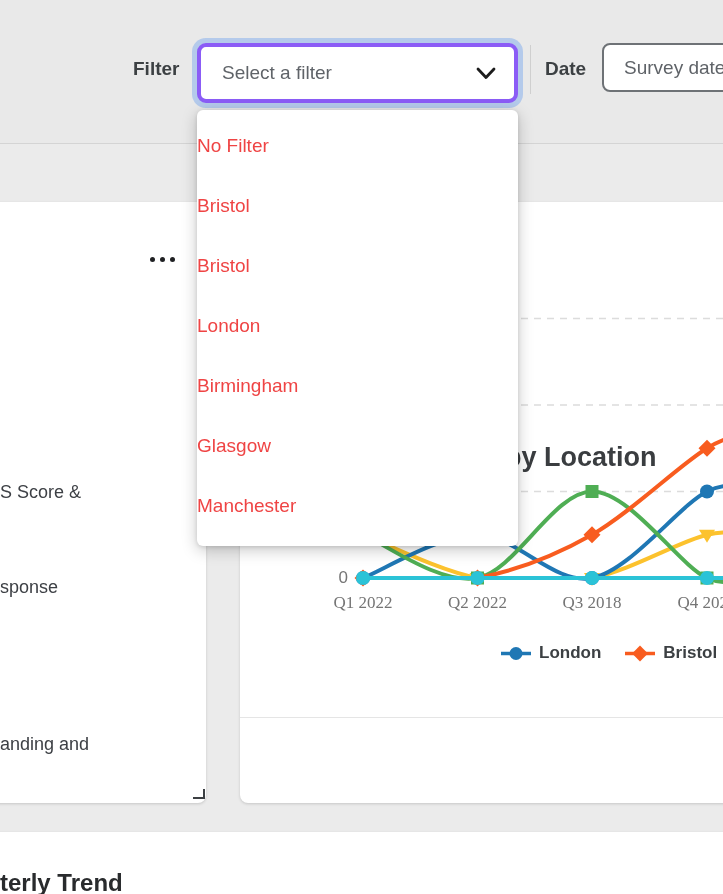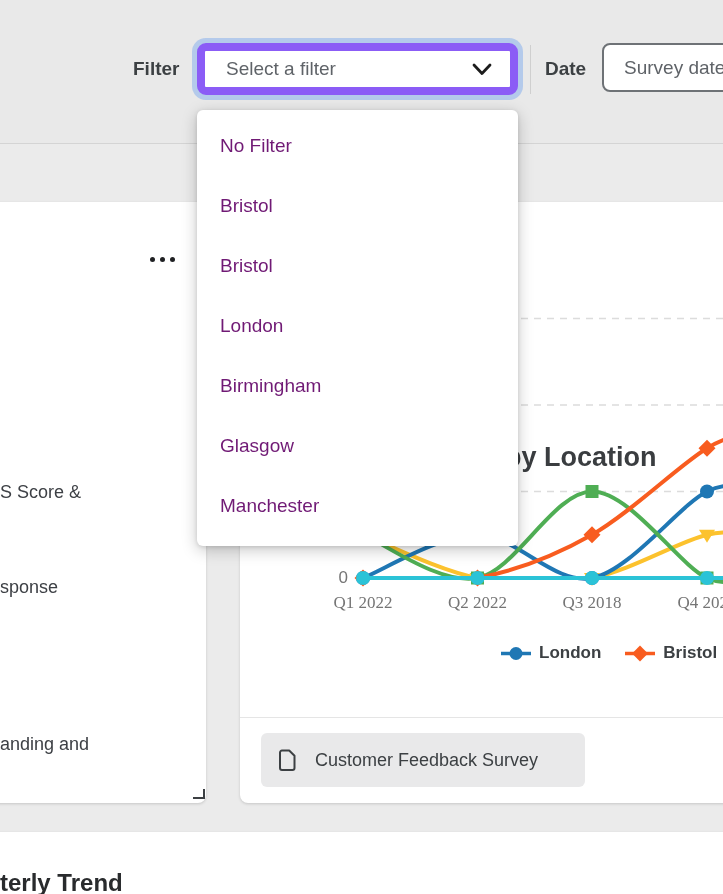--- a/index.html
+++ b/index.html
@@ -6,42 +6,42 @@
   body{
     position:relative;width:723px;height:894px;overflow:hidden;
     background:#ebebeb;font-family:"Liberation Sans",sans-serif;
     -webkit-font-smoothing:antialiased;
   }
   .abs{position:absolute;}
   
   .topbar{left:0;top:0;width:723px;height:143px;background:#e9e9e9;border-bottom:1px solid #d4d4d4;z-index:4;}
   .bar-label{font-size:19px;font-weight:700;color:#3c4043;line-height:22px;}
   .filter-select{
-    left:197px;top:43px;width:321px;height:52px;background:#fff;
-    border:8px solid #8b5cf6;border-radius:9px;box-sizing:border-box;
+    left:197px;top:43px;width:321px;height:60px;background:#fff;
+    border:4px solid #8b5cf6;border-radius:9px;box-sizing:border-box;
     box-shadow:0 0 0 5px rgba(116,163,238,0.45);
     display:flex;align-items:center;justify-content:space-between;
     padding:0 18px 0 21px;z-index:6;cursor:pointer;
   }
   .select-value{font-size:19px;color:#5f6368;}
   .vdivider{left:530px;top:45px;width:1px;height:49px;background:#cfcfcf;}
   .date-input{
     left:602px;top:43px;width:150px;height:49px;background:#fff;
     border:2px solid #6e7276;border-radius:8px;box-sizing:border-box;
     display:flex;align-items:center;padding-left:20px;z-index:5;cursor:text;
   }
   
   .dropdown{
     left:197px;top:110px;width:321px;background:#fff;border-radius:6px;
     box-shadow:0 4px 16px rgba(0,0,0,0.22),0 1px 4px rgba(0,0,0,0.12);
     padding:6px 0 10px 0;z-index:30;
   }
   .dropdown .option{
-    height:60px;display:flex;align-items:center;padding-left:23px;
-    font-size:19px;color:#701a75;cursor:pointer;
+    height:60px;display:flex;align-items:center;
+    font-size:19px;color:#ef4444;cursor:pointer;
   }
   
   .card{background:#fff;border-radius:8px;box-shadow:0 1px 3px rgba(0,0,0,0.16);}
   .left-card{left:-20px;top:202px;width:226px;height:601px;z-index:2;}
   .dots{left:168px;top:53px;display:flex;gap:5px;cursor:pointer;padding:2px;}
   .dots i{width:5px;height:5px;border-radius:50%;background:#202124;display:block;}
   .frag{left:20px;font-size:18px;color:#3d4045;white-space:nowrap;margin-top:44px;}
   .resize-handle{left:213px;top:587px;width:10px;height:8px;
     border-right:2.5px solid #3c4043;border-bottom:2.5px solid #3c4043;cursor:nwse-resize;}
   .chart-card{left:240px;top:202px;width:505px;height:601px;z-index:2;}
@@ -124,26 +124,20 @@
       </div>
       <div class="legend-item">
         <svg width="30" height="17">
           <line x1="0" x2="30" y1="8.5" y2="8.5" stroke="#f85c1f" stroke-width="3.5"></line>
           <path d="M15,0.5949999999999998L22.905,8.5L15,16.405L7.095,8.5Z" fill="#f85c1f"></path>
         </svg>
         <span class="lbl">Bristol</span>
       </div>
     </div>
   <div class="abs card-divider"></div>
-  <div class="abs chip">
-    <svg width="19" height="22" viewBox="0 0 19 22">
-      <path d="M4 1.5 h7.2 L16.5 6.8 v12.2 a2 2 0 0 1 -2 2 h-10.5 a2 2 0 0 1 -2 -2 v-15.5 a2 2 0 0 1 2 -2 Z" fill="none" stroke="#3c4043" stroke-width="2" stroke-linejoin="round"></path>
-    </svg>
-    <span class="lbl">Customer Feedback Survey</span>
-  </div>
 </div>
 
 <div class="abs card bottom-card">
   <div class="abs bottom-heading">terly Trend</div>
 </div>
 
 <div class="abs topbar"></div>
 <div class="abs bar-label" style="left:133px;top:58px;z-index:5">Filter</div>
 <div class="abs filter-select">
   <span class="select-value">Select a filter</span>

